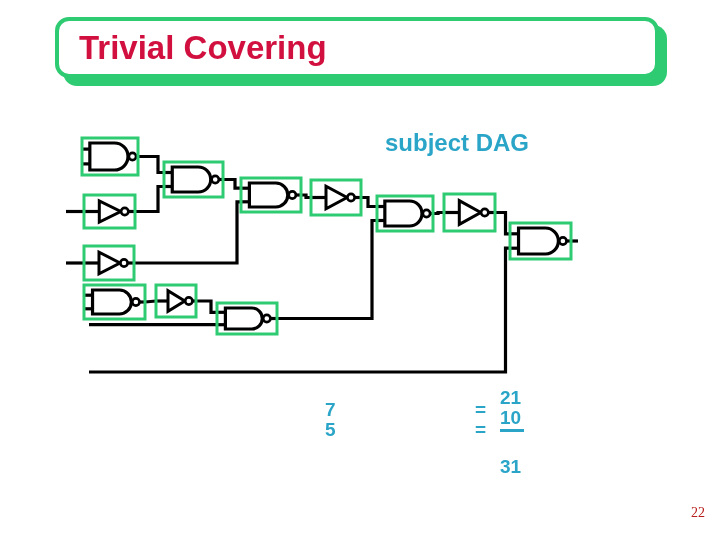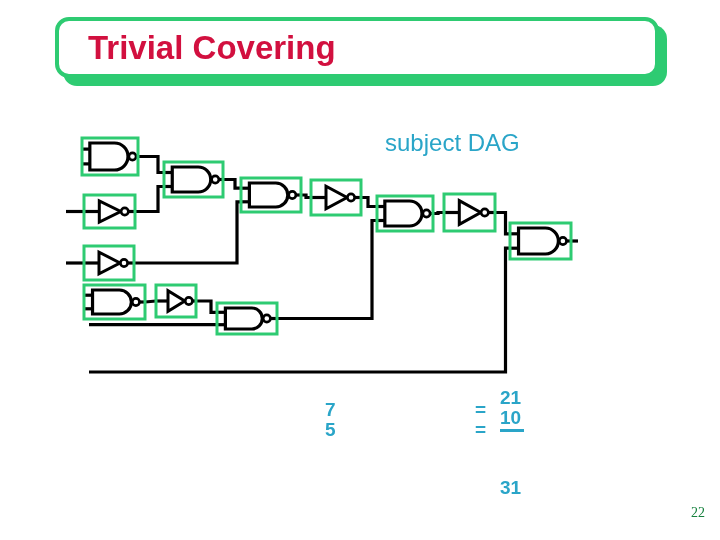--- a/index.html
+++ b/index.html
@@ -21,34 +21,34 @@
     top: 17px;
     width: 604px;
     height: 61px;
     box-sizing: border-box;
     background: #ffffff;
     border: 4px solid var(--accent-green, #2ecb72);
     border-radius: 14px;
     box-shadow: 8px 8px 0 0 var(--accent-green, #2ecb72);
     display: flex;
     align-items: center;
-    padding-left: 29px;
+    padding-left: 20px;
   }
   .title-text {
     font-size: 33px;
     font-weight: bold;
     color: var(--title-red, #d2103f);
     white-space: nowrap;
   }
   .subject-label {
     position: absolute;
     left: 385px;
     top: 129px;
     font-size: 24px;
-    font-weight: normal;
+    font-weight: bold;
     color: var(--teal, #2aa5c8);
     white-space: nowrap;
   }
   #circuit {
     position: absolute;
     left: 0;
     top: 0;
   }
   .stat {
     position: absolute;
@@ -63,21 +63,21 @@
     display: inline-block;
     border-bottom: 3px solid var(--teal, #2aa5c8);
     padding: 0 3px 1px 0;
   }
   .page-number {
     position: absolute;
     left: 691px;
     top: 505px;
     font-family: "Liberation Serif", serif;
     font-size: 14px;
-    color: #15803d;
+    color: #b91c1c;
   }
 </style>
 </head>
 <body>
 
 <div class="slide">
 
   <div class="title-box">
     <span class="title-text">Trivial Covering</span>
   </div>
@@ -203,17 +203,17 @@
   <div class="stat" style="left:475px; top:400px">
     <div>=</div>
     <div>=</div>
   </div>
 
   <div class="stat" style="left:500px; top:388px">
     <div>21</div>
     <div><span class="u">10</span></div>
   </div>
 
-  <div class="stat" style="left:500px; top:478px">31</div>
+  <div class="stat" style="left:500px; top:457px">31</div>
 
   <div class="page-number">22</div>
 
 </div>
 
 </body></html>

